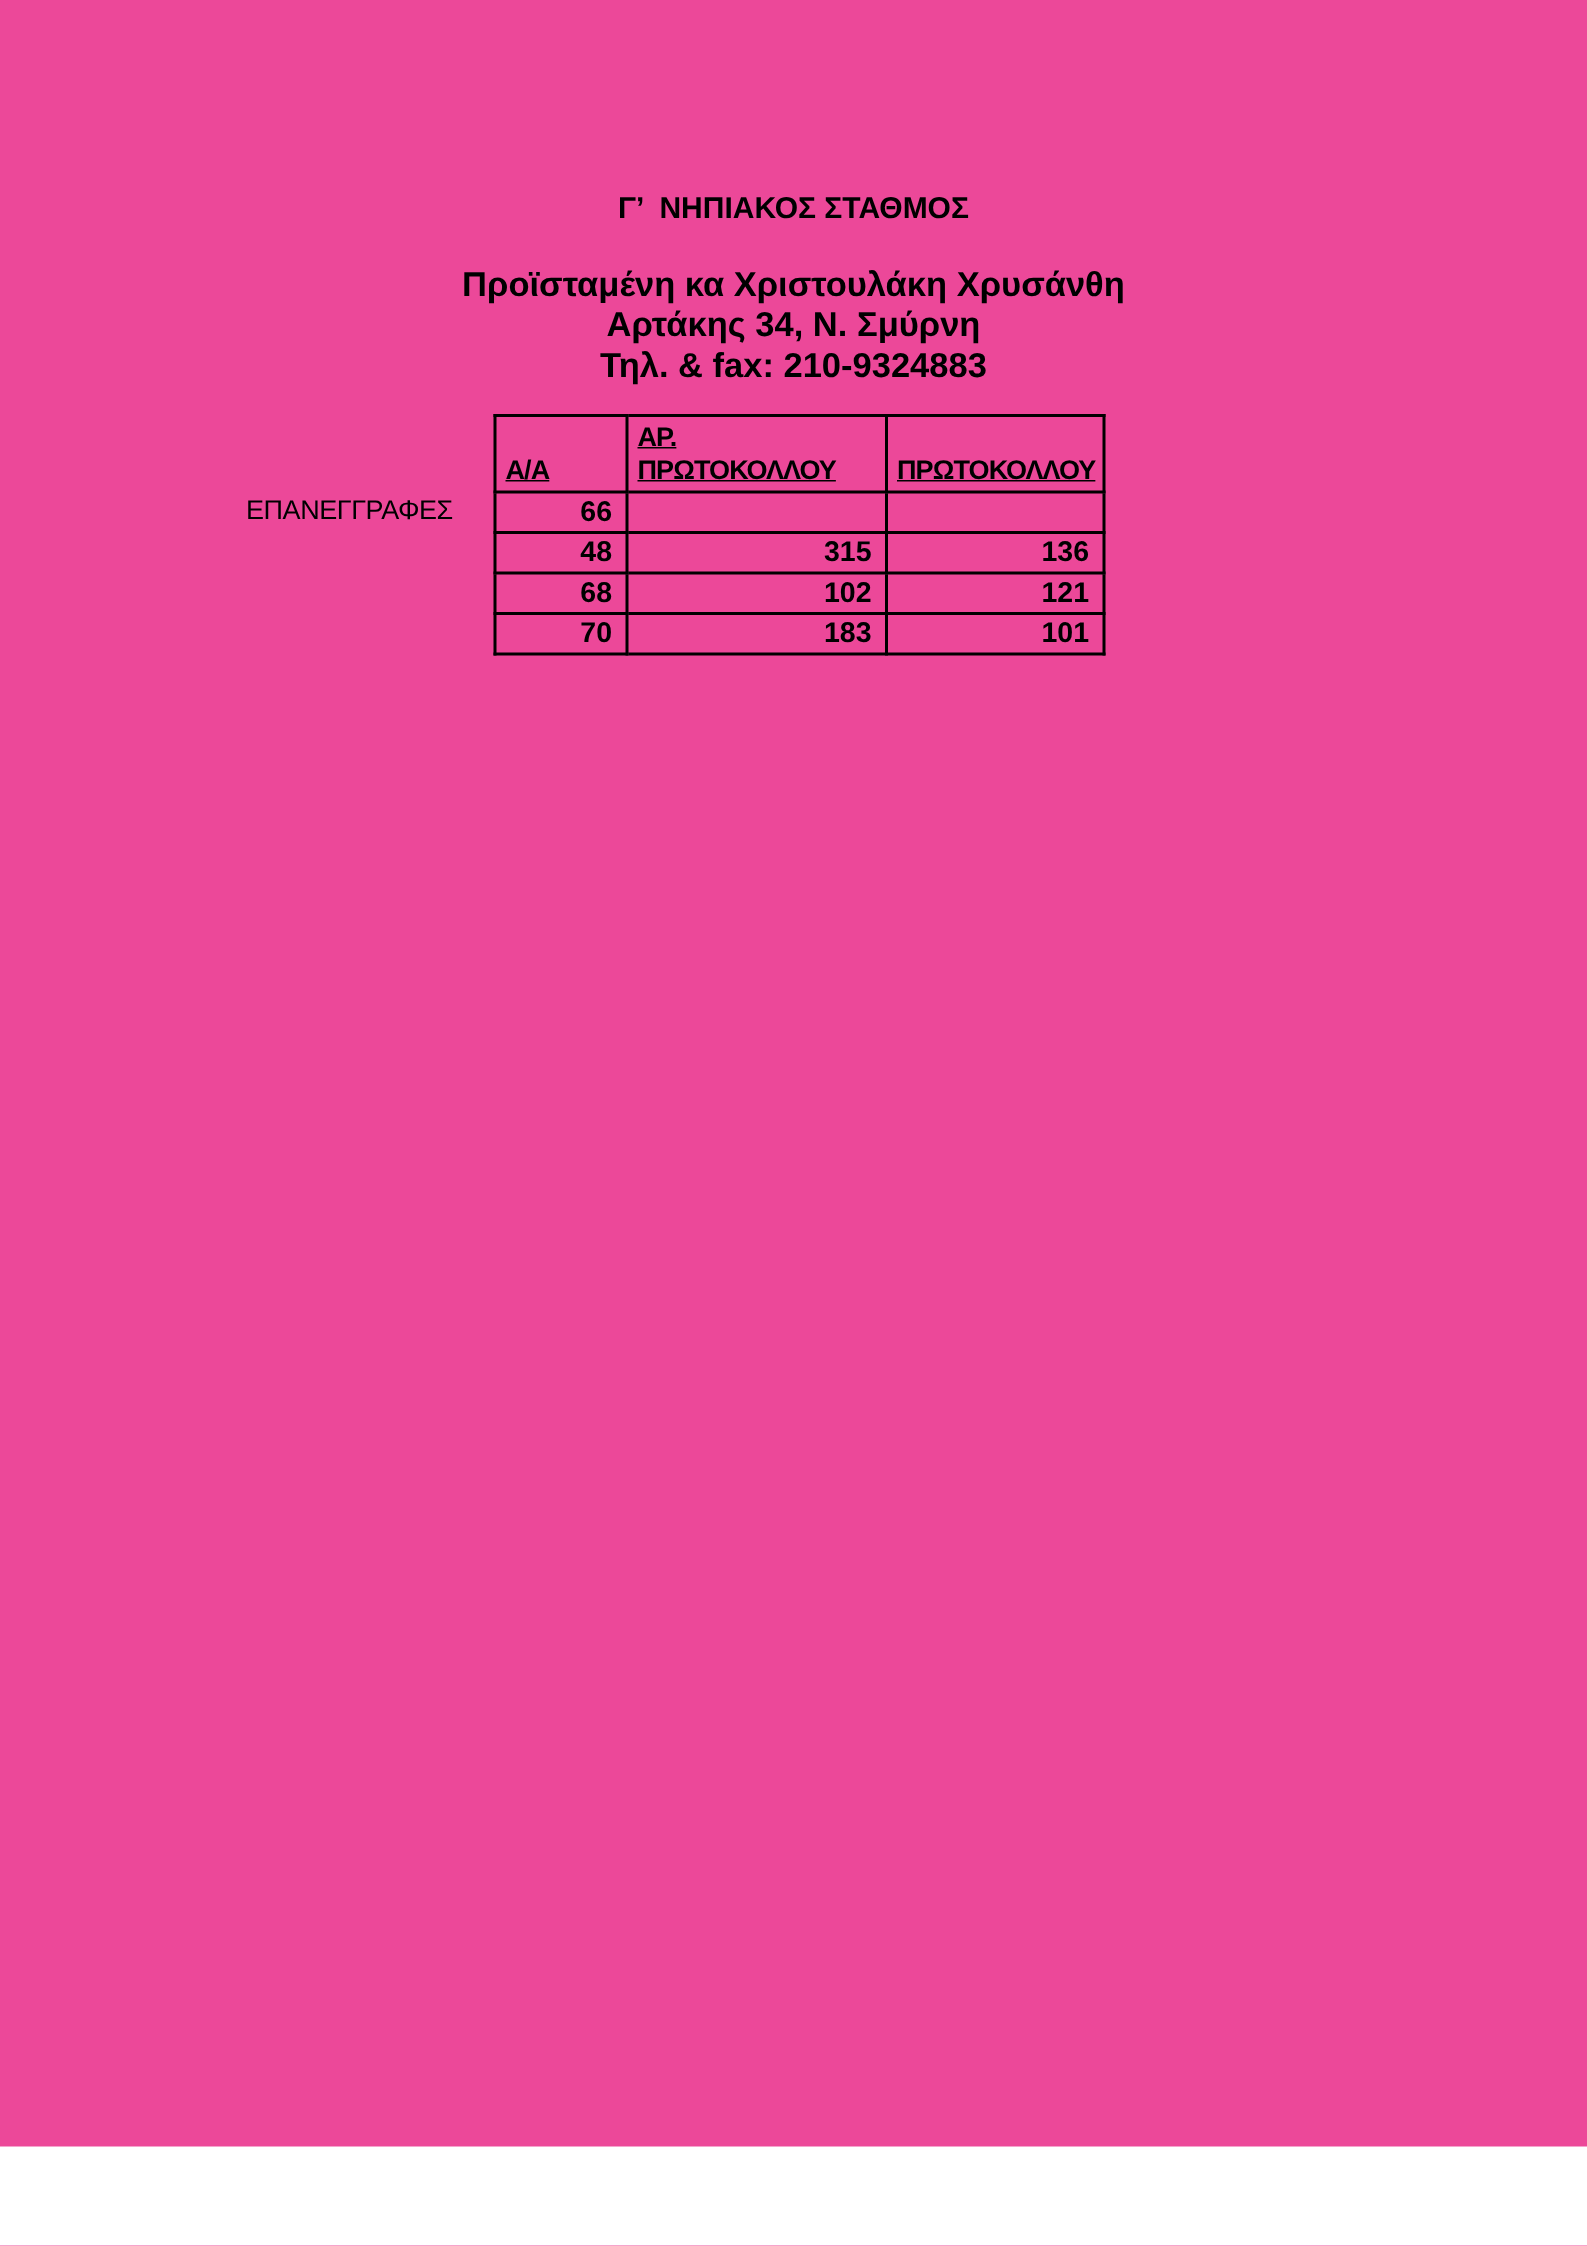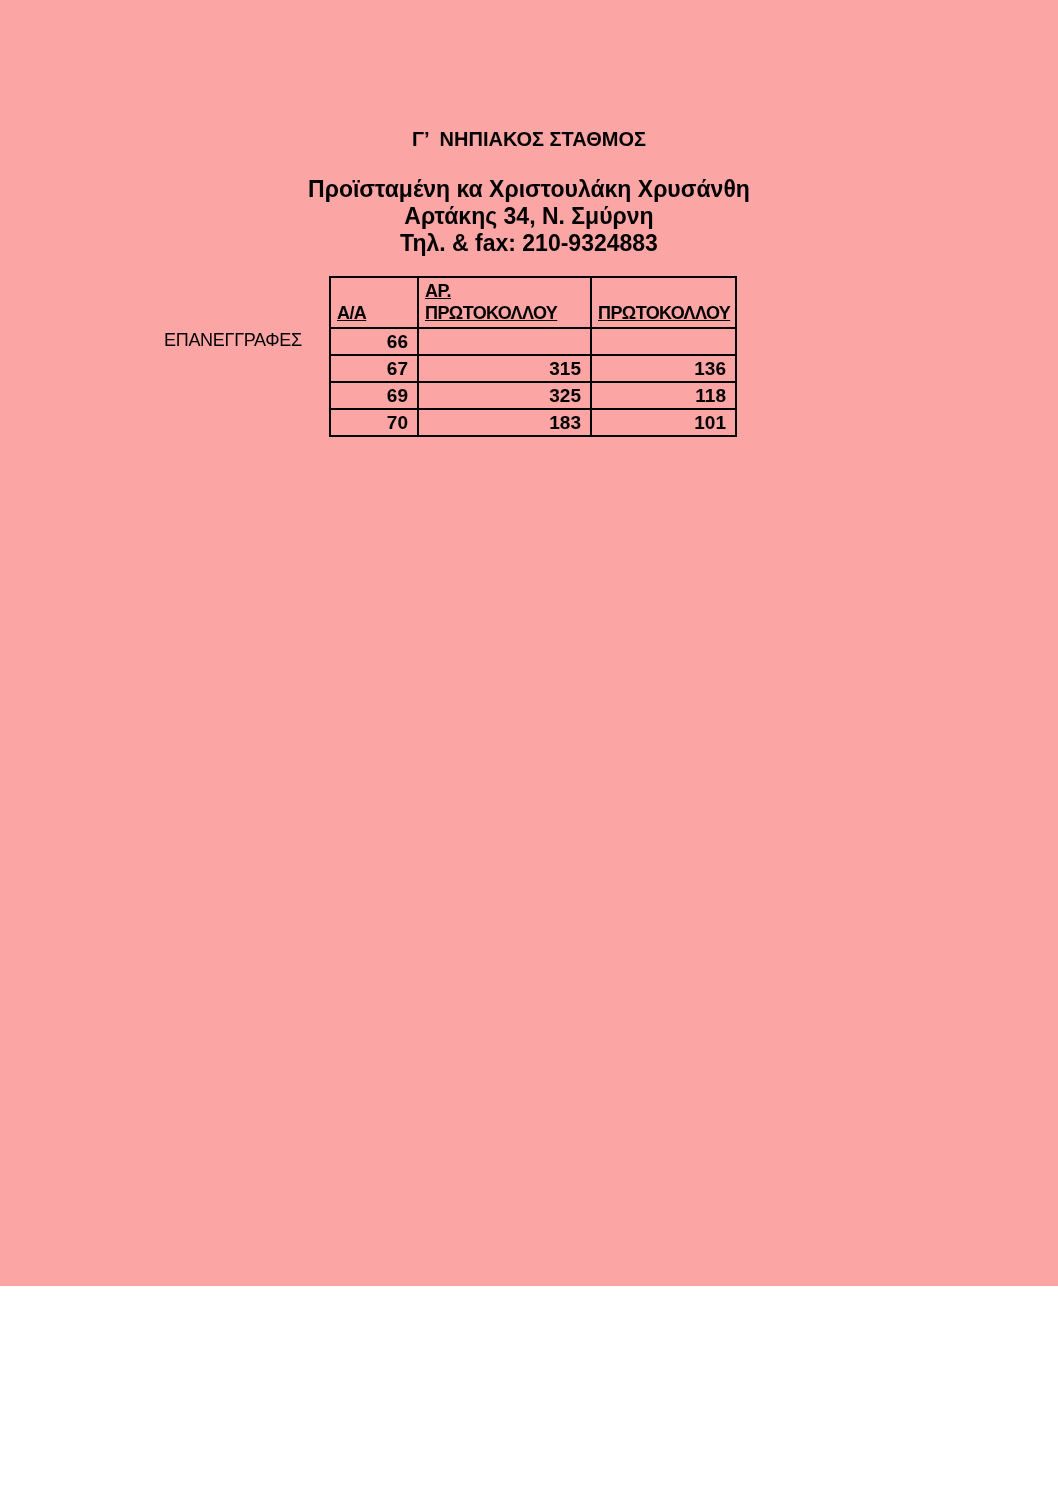--- a/index.html
+++ b/index.html
@@ -4,22 +4,22 @@
 <style>
   html, body { margin: 0; padding: 0; }
   body {
     background: #ffffff;
     font-family: "Liberation Sans", sans-serif;
     color: #000000;
   }
   .page {
     position: relative;
     width: 1058px;
-    height: 1286px;
-    background: #fca5a5;
+    height: 1431px;
+    background: #ec4899;
     overflow: hidden;
   }
   .doc-title {
     position: absolute;
     top: 128px;
     left: 0;
     right: 0;
     text-align: center;
     font-size: 20px;
     font-weight: bold;
@@ -107,28 +107,28 @@
         <th>ΠΡΩΤΟΚΟΛΛΟΥ</th>
       </tr>
     </thead>
     <tbody>
       <tr>
         <td>66</td>
         <td></td>
         <td></td>
       </tr>
       <tr>
-        <td>67</td>
+        <td>48</td>
         <td>315</td>
         <td>136</td>
       </tr>
       <tr>
-        <td>69</td>
-        <td>325</td>
-        <td>118</td>
+        <td>68</td>
+        <td>102</td>
+        <td>121</td>
       </tr>
       <tr>
         <td>70</td>
         <td>183</td>
         <td>101</td>
       </tr>
     </tbody>
   </table>
 
 </div>

